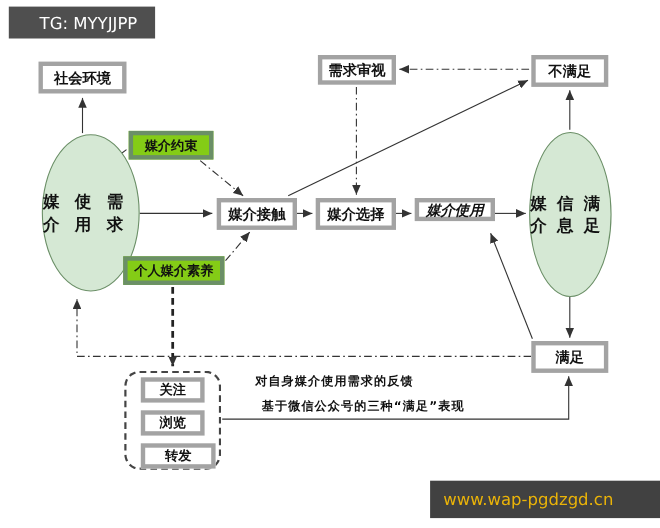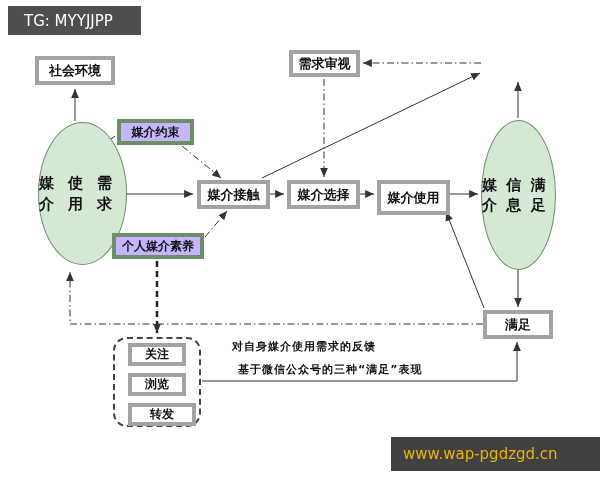--- a/index.html
+++ b/index.html
@@ -1,37 +1,37 @@
 <!DOCTYPE html>
 <html><head>
 <meta charset="utf-8">
 <style>
   html,body{margin:0;padding:0;background:#fff;}
   .stage{position:relative;width:600px;height:480px;background:#ffffff;overflow:hidden;
          font-family:"DejaVu Sans","Liberation Sans",sans-serif;color:#111;}
   .connectors{position:absolute;left:0;top:0;width:600px;height:480px;pointer-events:none;}
   .box{position:absolute;border:4px solid #a3a3a3;background:#fff;display:flex;align-items:center;
        justify-content:center;font-size:13px;font-weight:bold;box-sizing:border-box;white-space:nowrap;}
-  .green{background:#c4b5fd;border-color:#6b8f67;font-size:12px;}
+  .green{background:#84cc16;border-color:#6b8f67;font-size:12px;}
   .ellipse{position:absolute;border:1px solid #6b8f67;background:#d5e8d4;border-radius:50%;
            display:flex;align-items:center;justify-content:center;
            font-size:15px;font-weight:bold;line-height:1.35;box-sizing:border-box;}
   .dashed-group{position:absolute;border:2px dashed #444;border-radius:14px;box-sizing:border-box;}
   .note{position:absolute;font-size:11px;font-weight:bold;letter-spacing:1px;white-space:nowrap;}
   .tag-bar{position:absolute;left:8px;top:6px;width:133px;height:29px;background:#4f4f4f;color:#fff;
-           font-size:15px;display:flex;align-items:center;padding-left:16px;box-sizing:border-box;}
+           font-size:15px;display:flex;align-items:center;padding-left:28px;box-sizing:border-box;}
   .footer-bar{position:absolute;left:391px;top:437px;width:209px;height:34px;background:#414141;color:#eab308;
            font-size:15px;display:flex;align-items:center;padding-left:12px;box-sizing:border-box;}
   
   .n-social{left:35px;top:56px;width:80px;height:29px;}
   .n-constraint{left:117px;top:119px;width:77px;height:26px;}
   .n-literacy{left:112px;top:233px;width:92px;height:26px;}
   .n-contact{left:197px;top:180px;width:73px;height:29px;}
   .n-select{left:287px;top:180px;width:73px;height:29px;}
-  .n-use{left:377px;top:180px;width:73px;height:35px;}
+  .n-use{left:377px;top:180px;width:73px;height:21px;font-style:italic;}
   .n-review{left:289px;top:50px;width:71px;height:27px;}
   .n-notsat{left:483px;top:50px;width:70px;height:29px;}
   .n-sat{left:483px;top:310px;width:70px;height:29px;}
   .el-left{left:38px;top:122px;width:89px;height:143px;}
   .el-right{left:481px;top:120px;width:75px;height:150px;}
   .grp{left:113px;top:337px;width:88px;height:90px;}
   .n-follow{left:128px;top:343px;width:58px;height:23px;font-size:12px;}
   .n-browse{left:128px;top:373px;width:58px;height:23px;font-size:12px;}
   .n-repost{left:128px;top:403px;width:68px;height:23px;font-size:12px;}
   .note-feedback{left:232px;top:303px;margin-top:36px;}
@@ -83,20 +83,21 @@
   </div>
 
   <div class="box green n-constraint">媒介约束</div>
   <div class="box green n-literacy">个人媒介素养</div>
 
   <div class="box n-contact">媒介接触</div>
   <div class="box n-select">媒介选择</div>
   <div class="box n-use">媒介使用</div>
 
   <div class="box n-review">需求审视</div>
+  <div class="box n-notsat">不满足</div>
 
   <div class="ellipse el-right">
     <span>媒介</span>
     <span>信息</span>
     <span>满足</span>
   </div>
 
   <div class="box n-sat">满足</div>
 
   <div class="dashed-group grp"></div>

